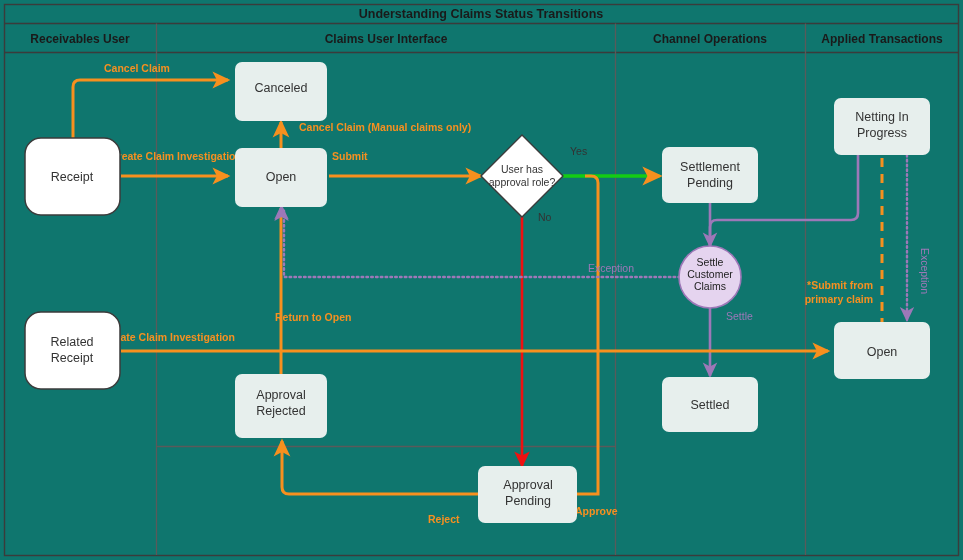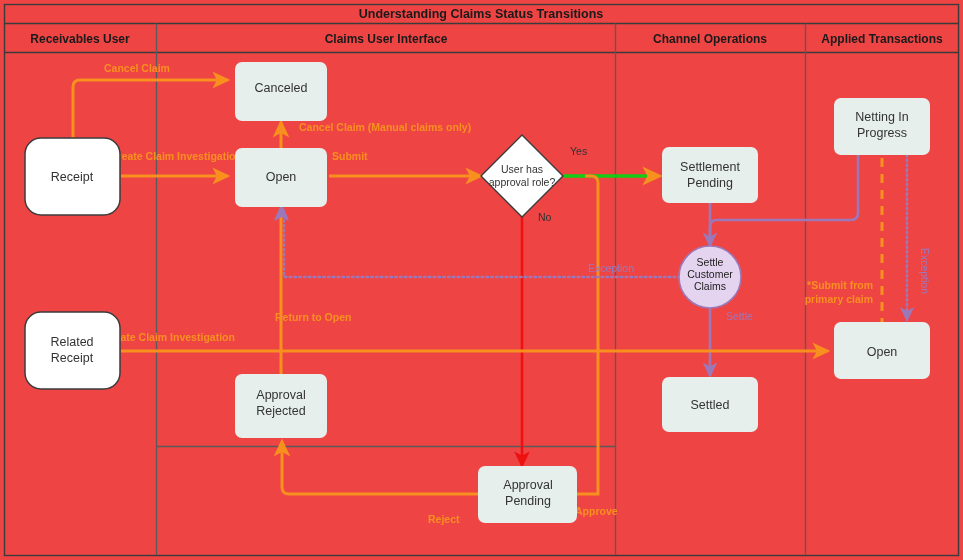--- a/index.html
+++ b/index.html
@@ -10,21 +10,21 @@
   }
   body {
     font-family: "Liberation Sans", sans-serif;
     -webkit-font-smoothing: antialiased;
   }
   #page {
     position: relative;
     width: 963px;
     height: 560px;
     overflow: hidden;
-    background: #ef4444;
+    background: #0f766e;
   }
   #diagram-svg {
     position: absolute;
     left: 0;
     top: 0;
     width: 963px;
     height: 560px;
   }
   
   .t-title {

